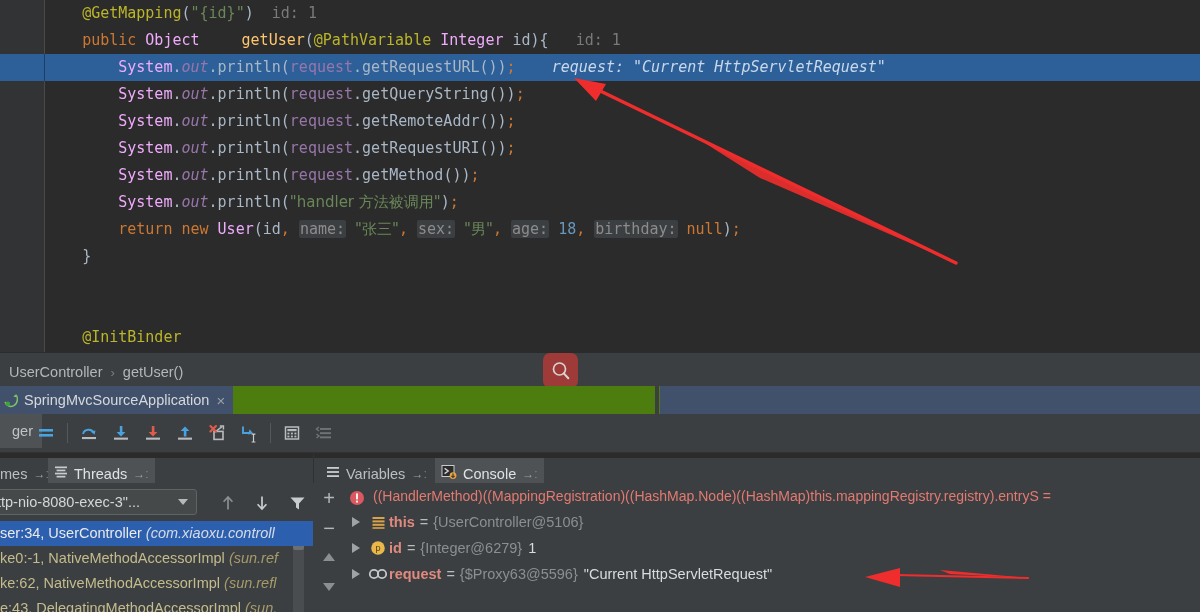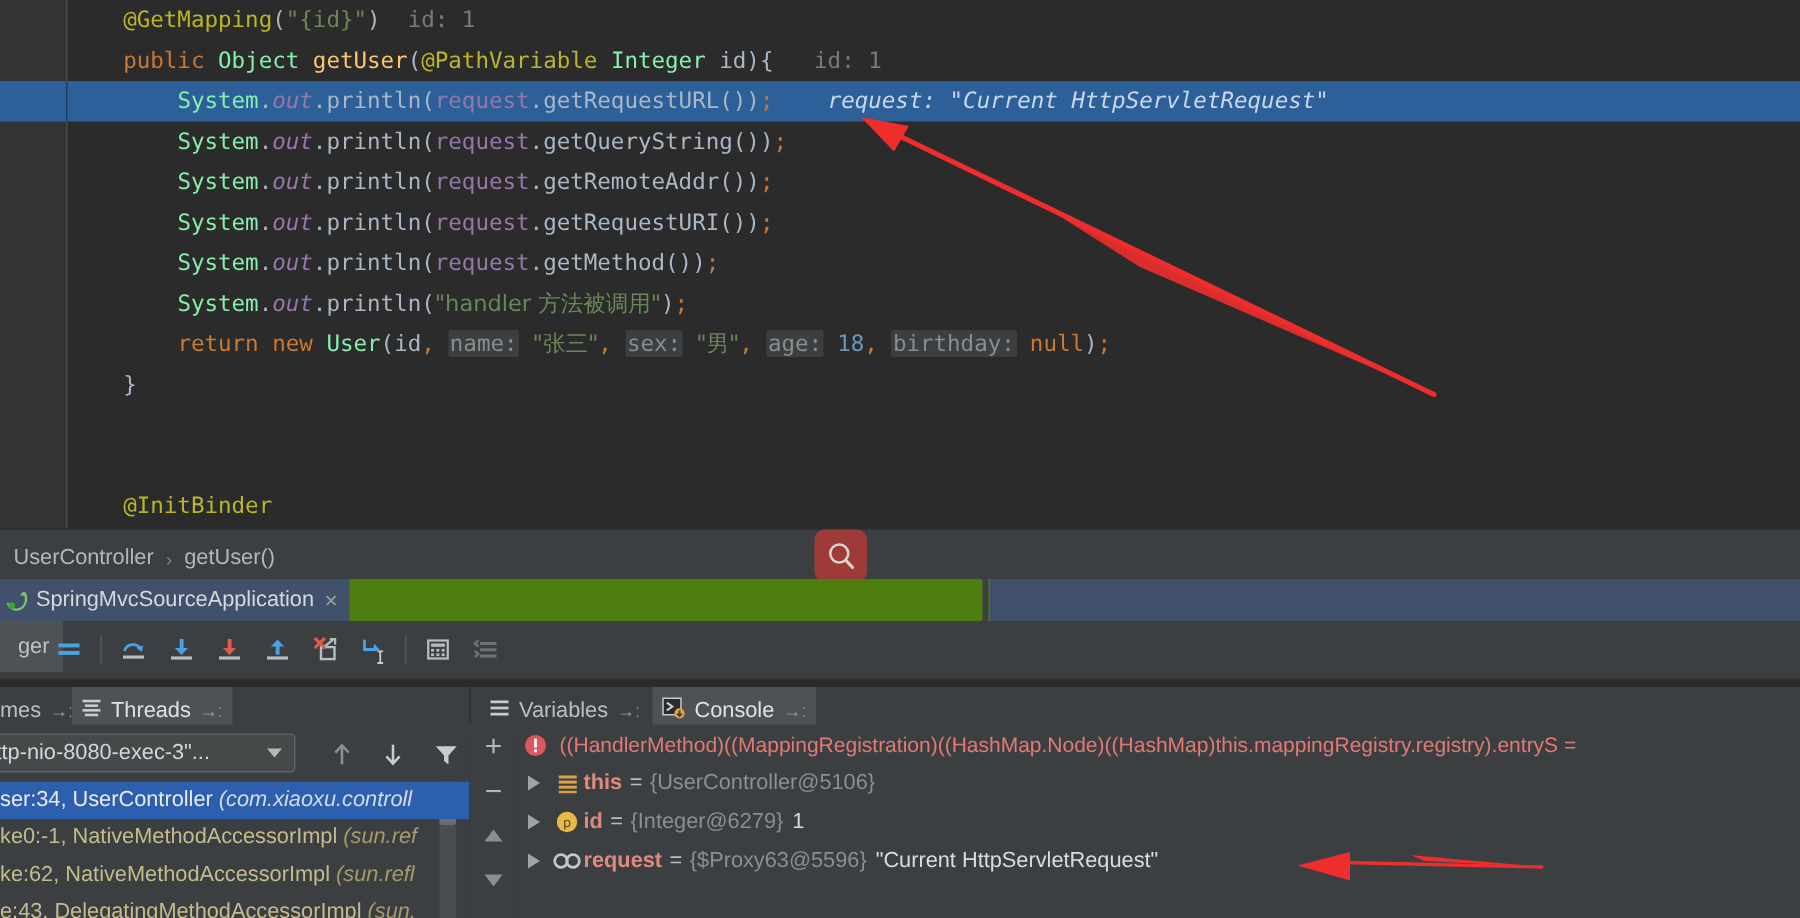--- a/index.html
+++ b/index.html
@@ -35,22 +35,22 @@
     position:absolute;left:0;top:0;width:44px;height:27px;background:#2d6099;
   }
   .line.hl .gut-sep{
     position:absolute;left:44px;top:0;width:1px;height:27px;background:#1d3f66;
   }
   .txt{position:relative;}
 
   
   .ann{color:#bbb529;}
   .kw{color:#cc7832;text-align:center;}
-  .cls{color:#86efac;}
-  .mth{color:#ffc66d;}
+  .cls{color:#f0abfc;}
+  .mth{color:#ffc66d;margin-left:33px;}
   .plain{color:#a9b7c6;}
   .fld{color:#9876aa;font-style:italic;}
   .param{color:#9876aa;}
   .str{color:#6a8759;}
   .num{color:#6897bb;}
   .punct{color:#a9b7c6;}
   .semi{color:#cc7832;}
   .hintp{
     color:#8c8c8c;background:#3c3f41;border-radius:2px;
     padding:0 1px;font-style:normal;

